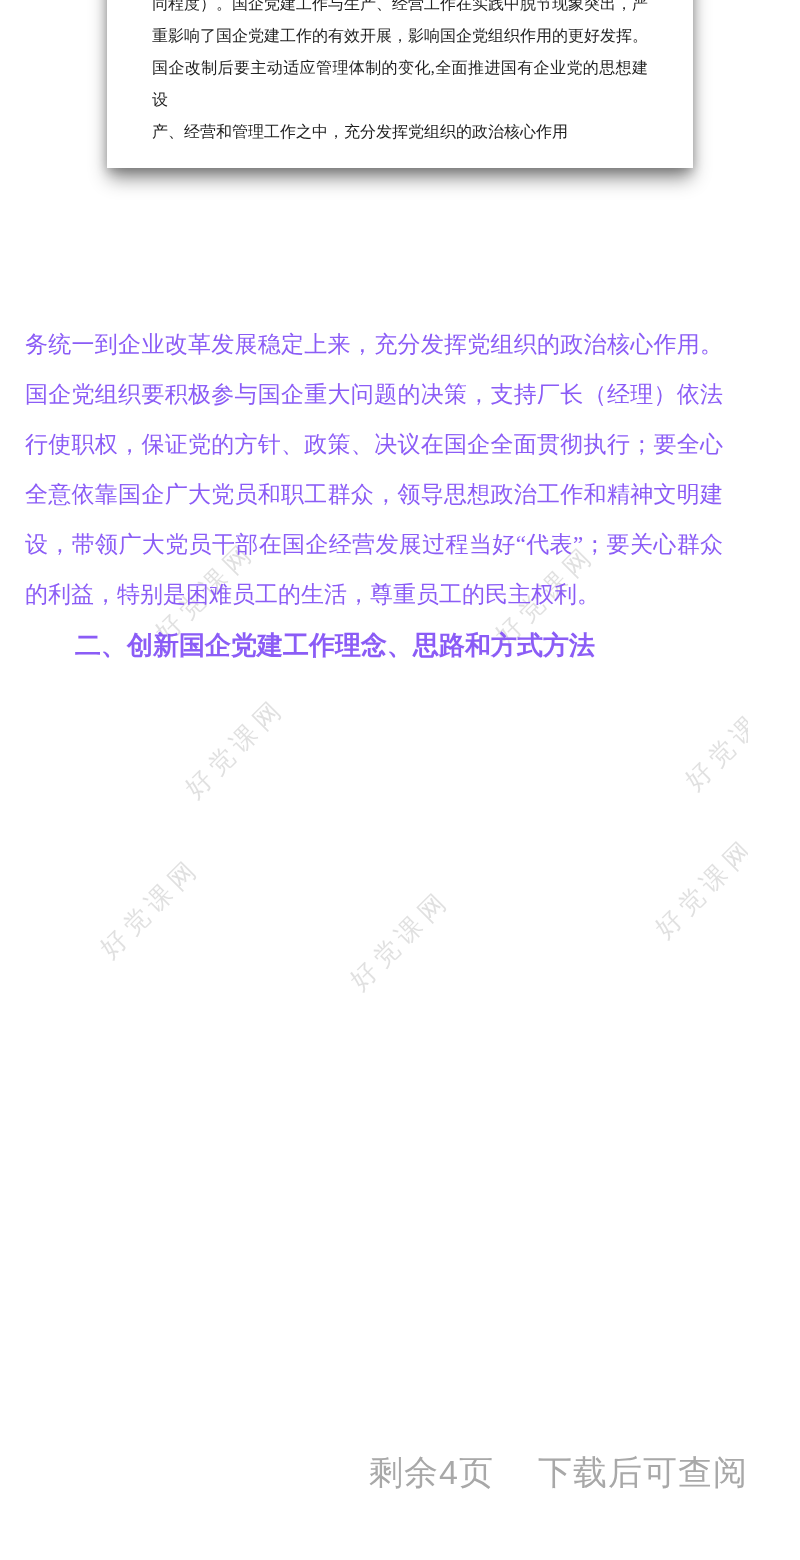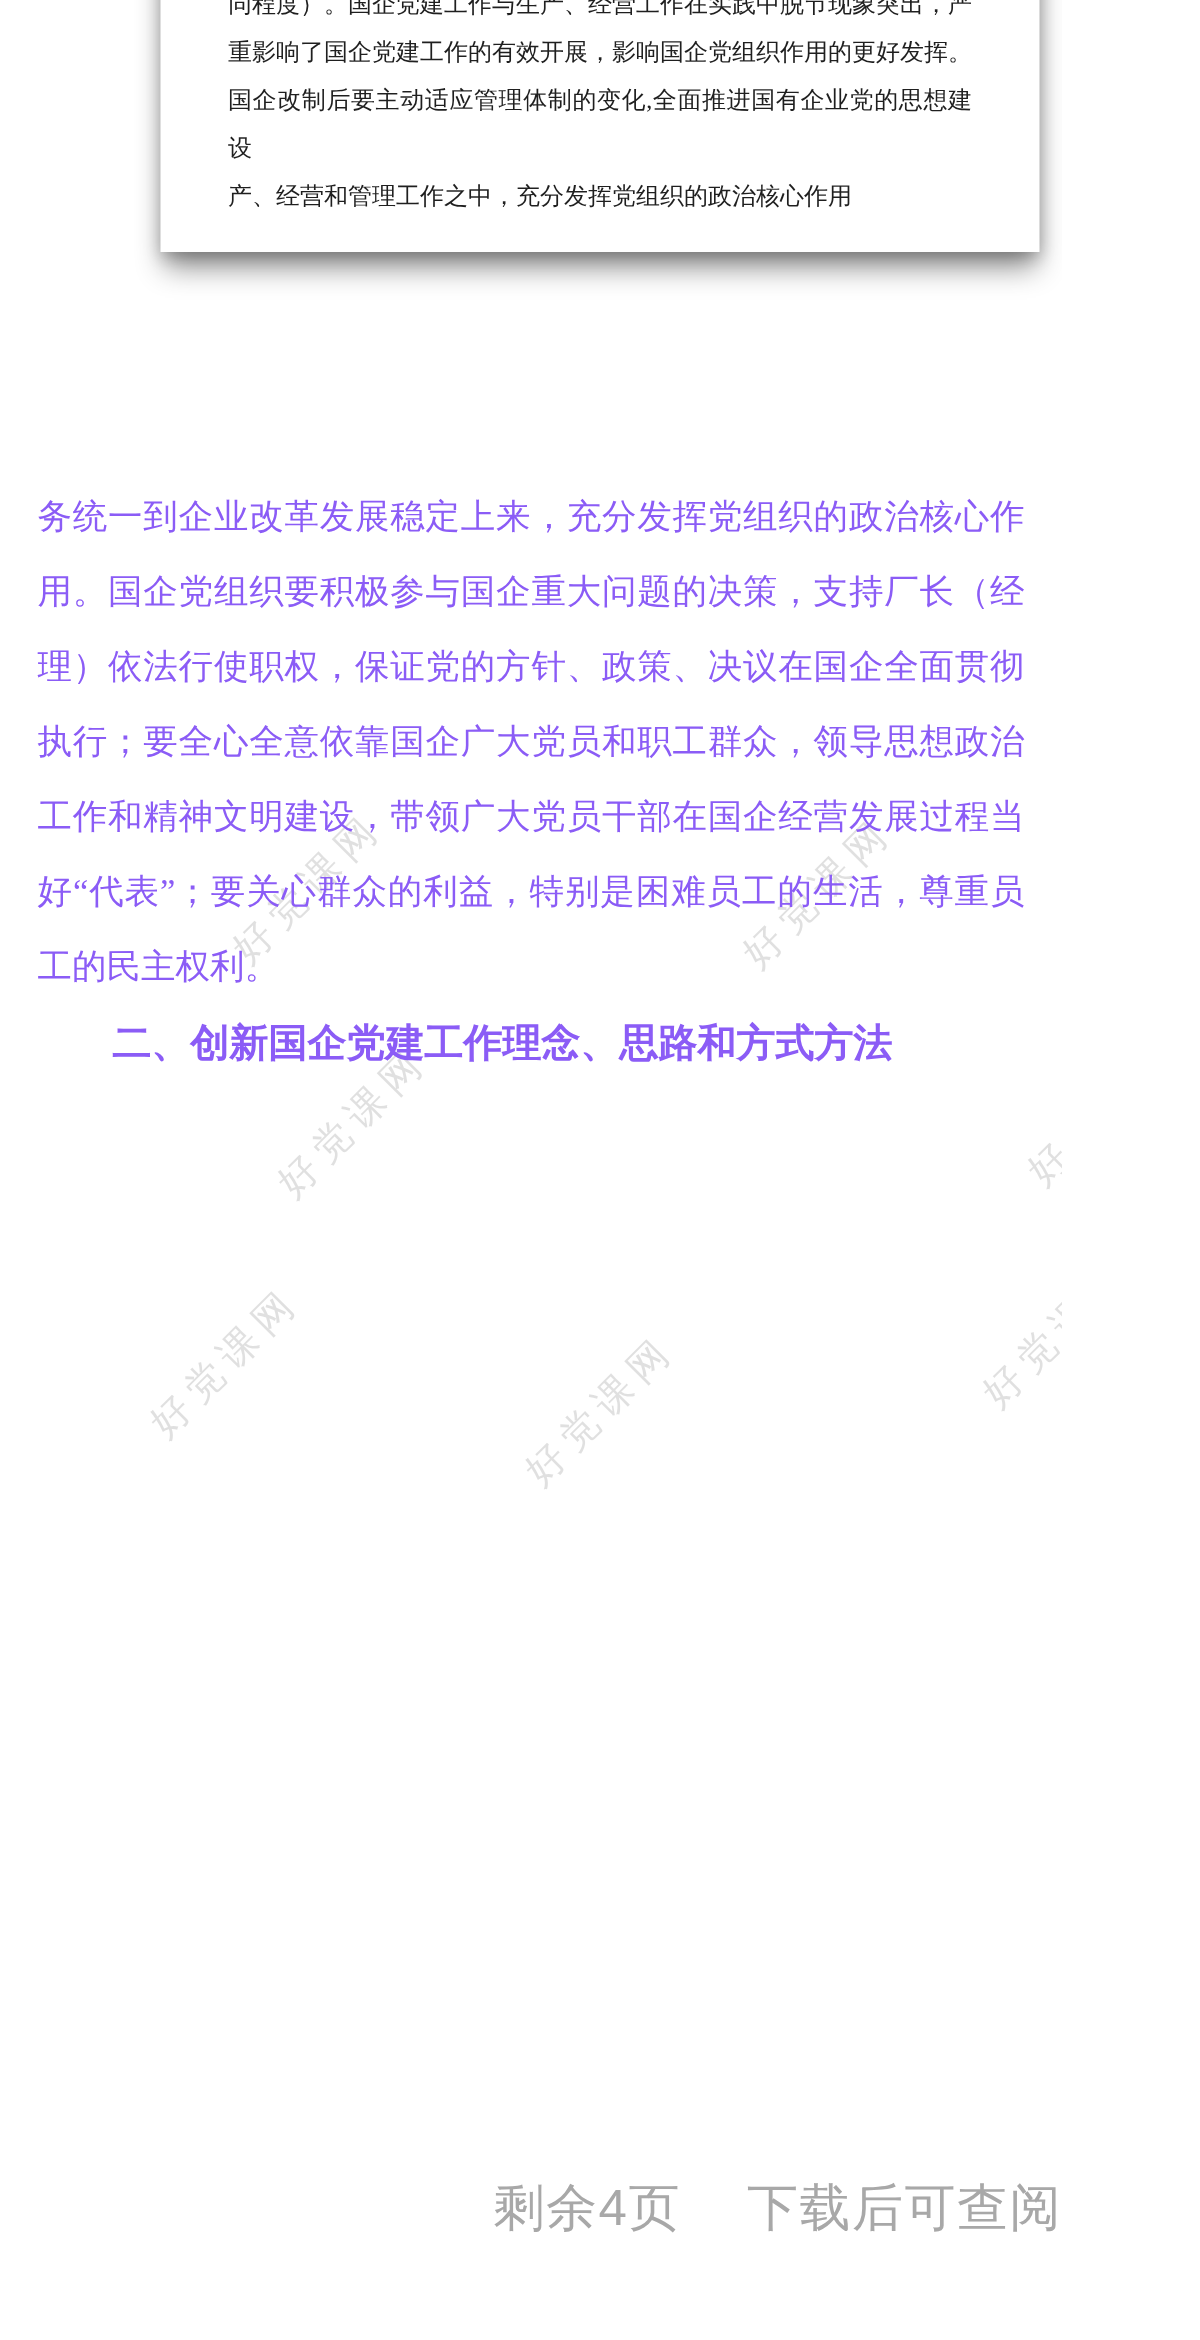--- a/index.html
+++ b/index.html
@@ -3,20 +3,21 @@
 <meta charset="utf-8">
 <style>
   html, body { margin: 0; padding: 0; background: #ffffff; }
   .page {
     position: relative;
     width: 708px;
     height: 1560px;
     background: #ffffff;
     overflow: hidden;
     font-family: "Liberation Serif", "DejaVu Serif", serif;
+    padding-left: 40px;
   }
 
   
   .preview-card {
     position: absolute;
     left: 107px;
     top: -132px;
     width: 586px;
     height: 300px;
     background: #ffffff;

